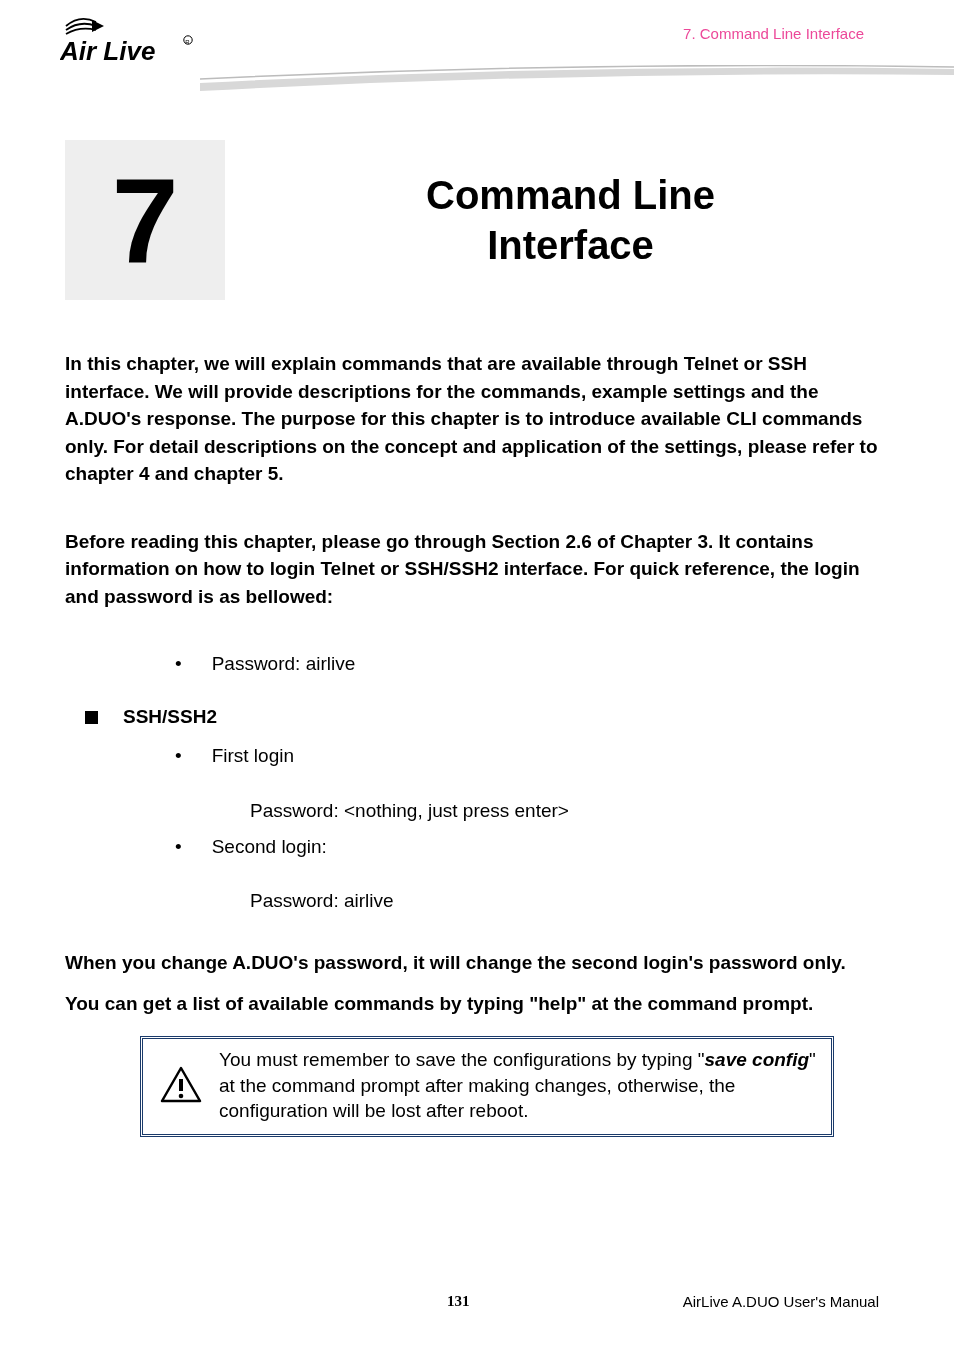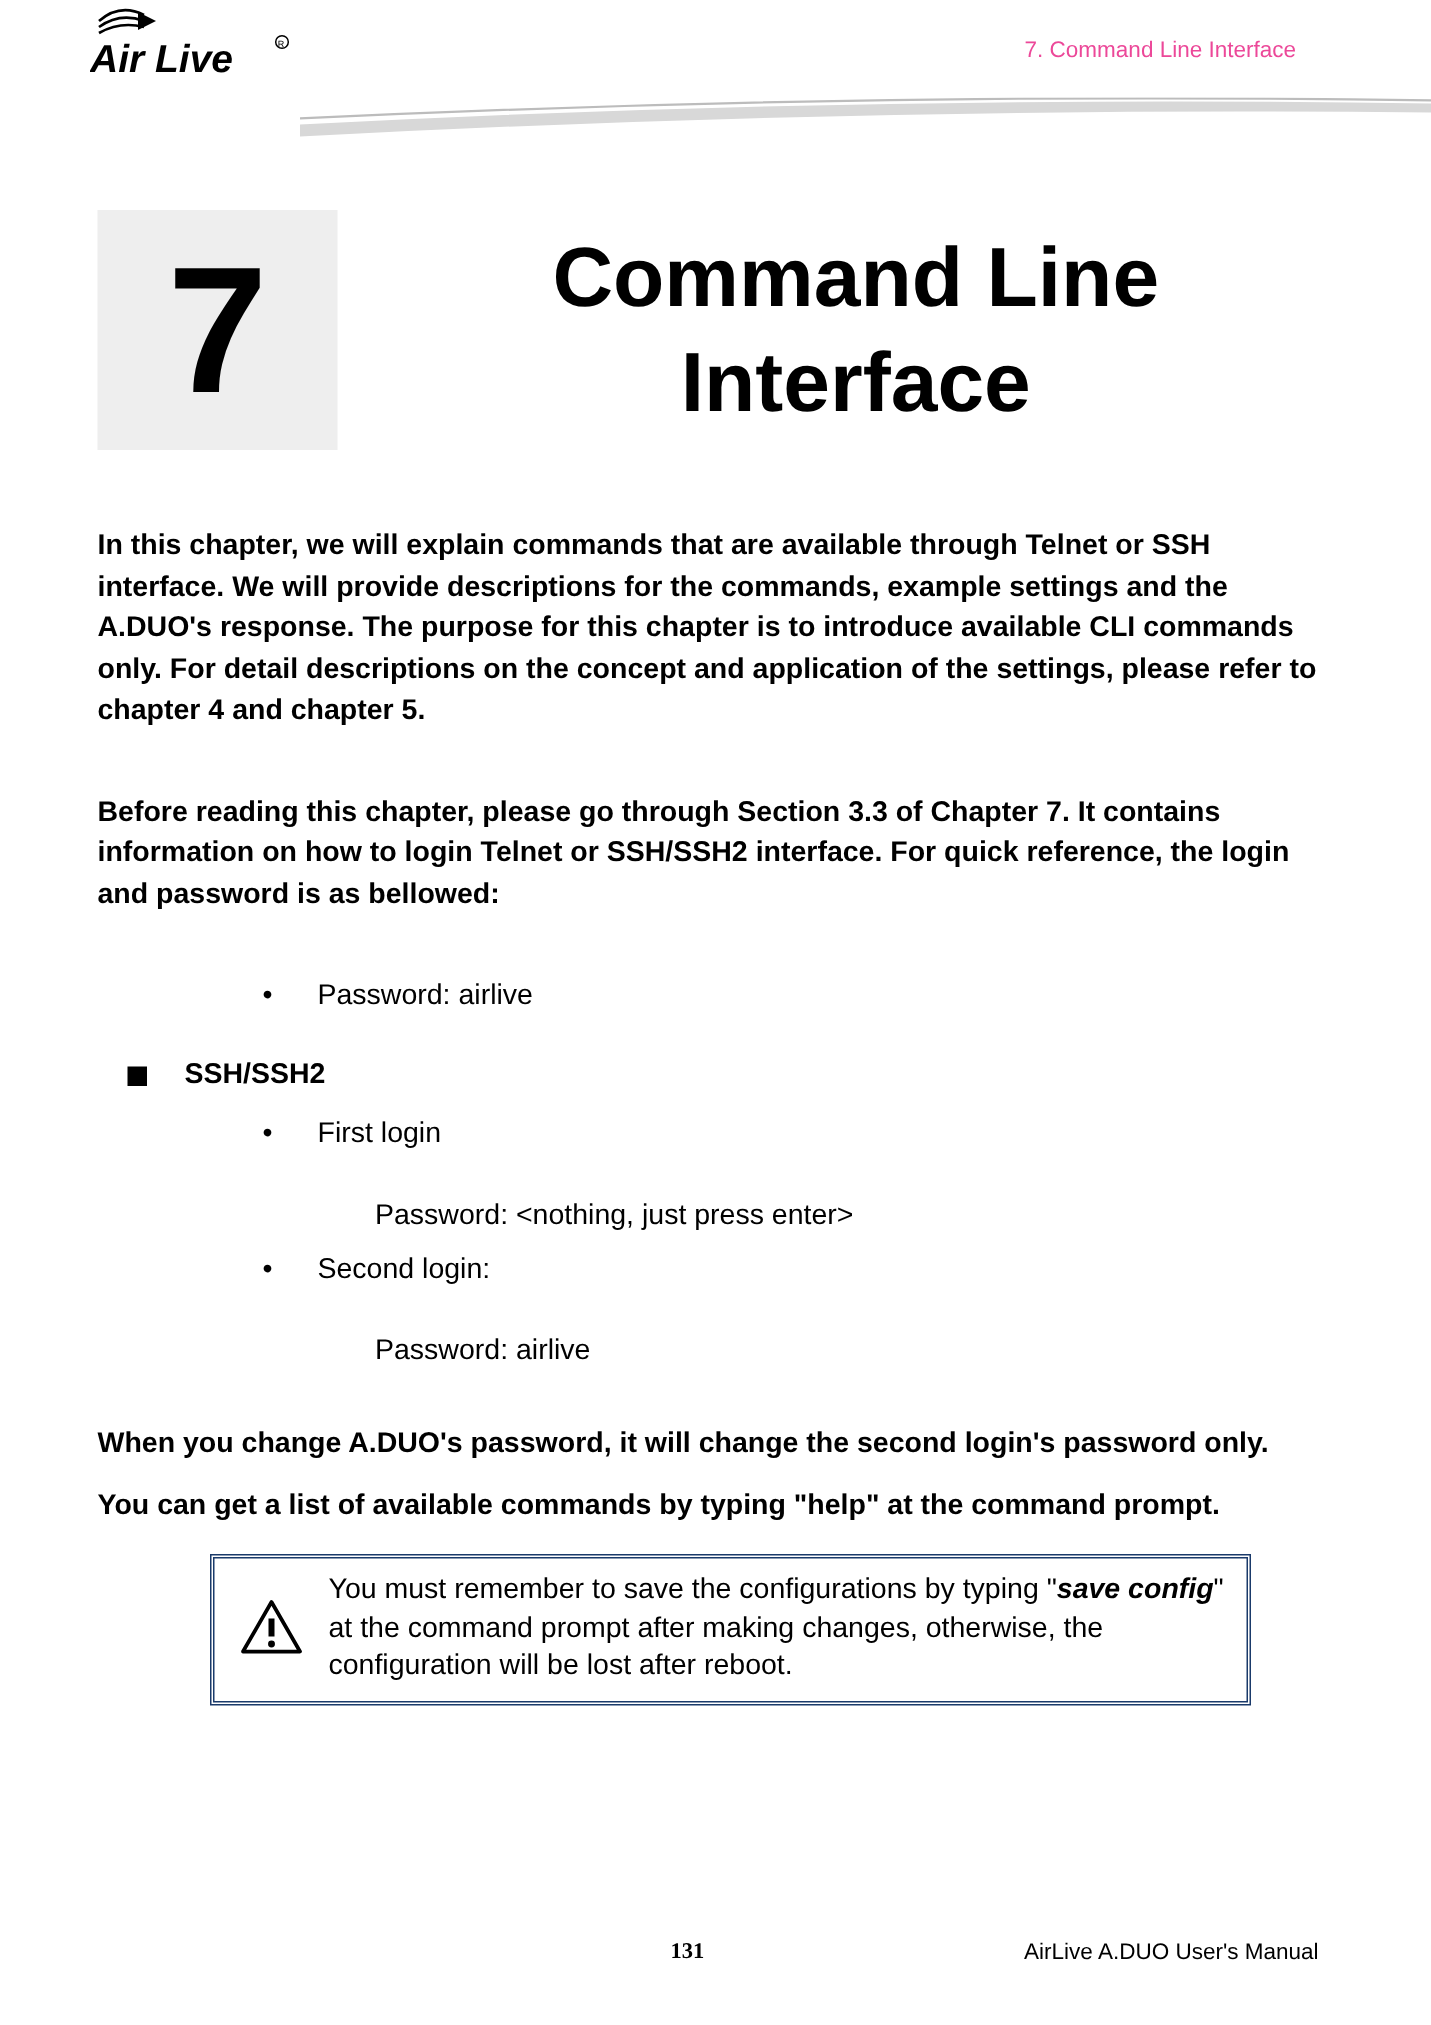--- a/index.html
+++ b/index.html
@@ -20,21 +20,21 @@
   }
   .header-text {
     position: absolute;
     top: 25px;
     right: 90px;
     font-size: 15px;
     color: #ec4899;
   }
   .logo {
     position: absolute;
-    top: 0;
+    top: 12px;
     left: 60px;
   }
   .swoosh {
     position: absolute;
     top: 65px;
     left: 200px;
     right: 0;
     height: 30px;
   }
   .content {
@@ -56,21 +56,21 @@
     flex-shrink: 0;
   }
   .chapter-num {
     font-size: 120px;
     font-weight: bold;
     line-height: 1;
   }
   .chapter-title {
     flex: 1;
     text-align: center;
-    font-size: 56px;
+    font-size: 40px;
     font-weight: bold;
     line-height: 1.25;
     padding-left: 32px;
   }
   .para {
     font-size: 19px;
     line-height: 1.45;
     margin-bottom: 36px;
     font-weight: bold;
   }
@@ -179,21 +179,21 @@
       <span class="chapter-num">7</span>
     </div>
     <div class="chapter-title">
       <span>Command Line</span><br>
       <span>Interface</span>
     </div>
   </div>
 
   <div class="para">In this chapter, we will explain commands that are available through Telnet or SSH interface. We will provide descriptions for the commands, example settings and the A.DUO's response. The purpose for this chapter is to introduce available CLI commands only.   For detail descriptions on the concept and application of the settings, please refer to chapter 4 and chapter 5.</div>
 
-  <div class="para" style="margin-top:40px;">Before reading this chapter, please go through Section 3.3 of Chapter 7. It contains information on how to login Telnet or SSH/SSH2 interface. For quick reference, the login and password is as bellowed:</div>
+  <div class="para" style="margin-top:40px;">Before reading this chapter, please go through Section 2.6 of Chapter 3. It contains information on how to login Telnet or SSH/SSH2 interface. For quick reference, the login and password is as bellowed:</div>
 
   <div class="sub-list">
     <div class="sub-item">
       <span class="dot-bullet">•</span>
       <span>Password: airlive</span>
     </div>
   </div>
 
   <div class="heading-row" style="margin-top:24px;">
     <div class="square-bullet"></div>

